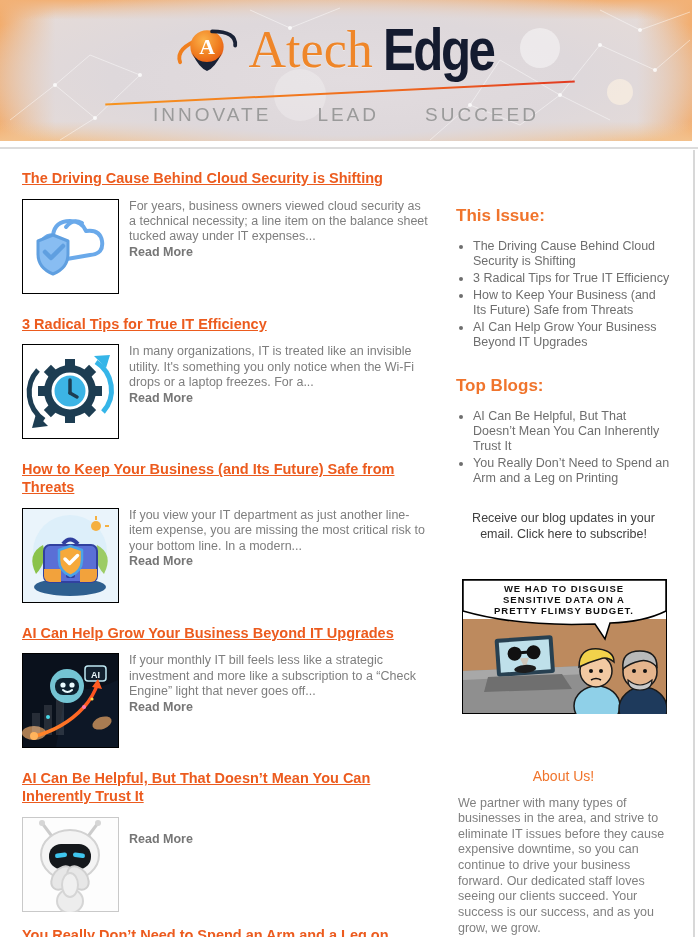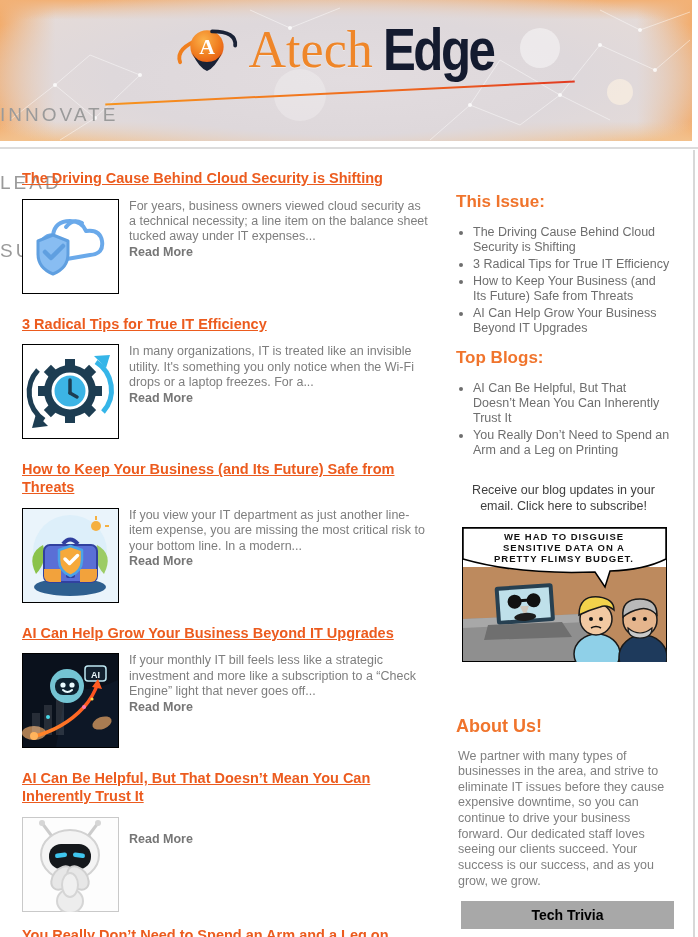--- a/index.html
+++ b/index.html
@@ -30,21 +30,21 @@
     letter-spacing:-3px;transform:scaleX(.82);transform-origin:left center;line-height:1;
   }
   .swoosh-line{
     position:absolute;left:105px;top:92px;width:470px;height:2px;
     background:linear-gradient(90deg,#f7941e 0%,#ef6a1e 60%,#e23a21 100%);
     transform:rotate(-2.8deg);
   }
   .tagline{
     position:absolute;left:0;top:104px;width:100%;
     display:flex;justify-content:center;gap:46px;
-    font-size:19px;color:#9a9a9a;letter-spacing:3px;flex-direction:column;
+    font-size:19px;color:#9a9a9a;letter-spacing:3px;
   }
   .divider-h{position:absolute;left:0;top:147px;width:698px;height:2px;background:#dcdcdc;}
   .divider-v{position:absolute;left:693px;top:150px;width:2px;height:787px;background:#d8d8d8;}
 
   
   .main-col{position:absolute;left:22px;top:170px;width:412px;}
   .article{margin-bottom:22px;}
   .article.tight{margin-bottom:15px;}
   .article-title{
     margin:0 0 11px 0;font-size:14.5px;font-weight:bold;line-height:1.22;
@@ -52,29 +52,29 @@
   }
   .article-row{display:flex;align-items:flex-start;}
   .article-img{flex:none;margin-right:10px;cursor:pointer;}
   .article-img svg{display:block;}
   .article-text{font-size:12.5px;color:#7e7e7e;line-height:1.23;width:302px;}
   .read-more{font-weight:bold;color:#767676;cursor:pointer;display:inline-block;}
 
   
   .sidebar{position:absolute;left:456px;top:180px;width:215px;}
   .month{margin:0;font-size:20px;font-weight:bold;color:#4d4d4d;}
-  .side-heading{margin:12px 0 0 0;font-size:17px;font-weight:bold;color:#f0742c;}
+  .side-heading{margin:26px 0 0 0;font-size:17px;font-weight:bold;color:#f0742c;}
   .side-list{margin:13px 0 0 0;padding:0 0 0 17px;color:#6e6e6e;font-size:12.5px;line-height:1.2;}
   .side-list li{margin:0 0 2px 0;}
   .subscribe{
     margin:24px 4px 0 4px;text-align:center;font-size:12.5px;line-height:1.3;
     color:#404040;cursor:pointer;display:block;
   }
-  .comic-wrap{margin:12px 0 0 6px;width:205px;height:159px;}
-  .about-heading{margin:30px 0 0 0;font-size:18px;font-weight:bold;color:#f0742c;}
+  .comic-wrap{margin:36px 0 0 6px;width:205px;height:159px;}
+  .about-heading{margin:30px 0 0 0;text-align:center;font-size:14px;font-weight:normal;color:#f0742c;}
   .about-body{margin:12px 0 0 2px;font-size:12.5px;color:#808080;line-height:1.25;}
   .trivia{margin:12px 0 0 5px;width:213px;}
   .trivia-header{background:#a8a8a8;color:#000;font-weight:bold;font-size:14px;text-align:center;padding:6px 0;}
 </style>
 </head>
 <body>
 
 <div class="banner">
   <svg class="banner-net" width="692" height="141" viewBox="0 0 692 141">
     <g stroke="#ffffff" stroke-width="1" fill="none" opacity="0.45">

